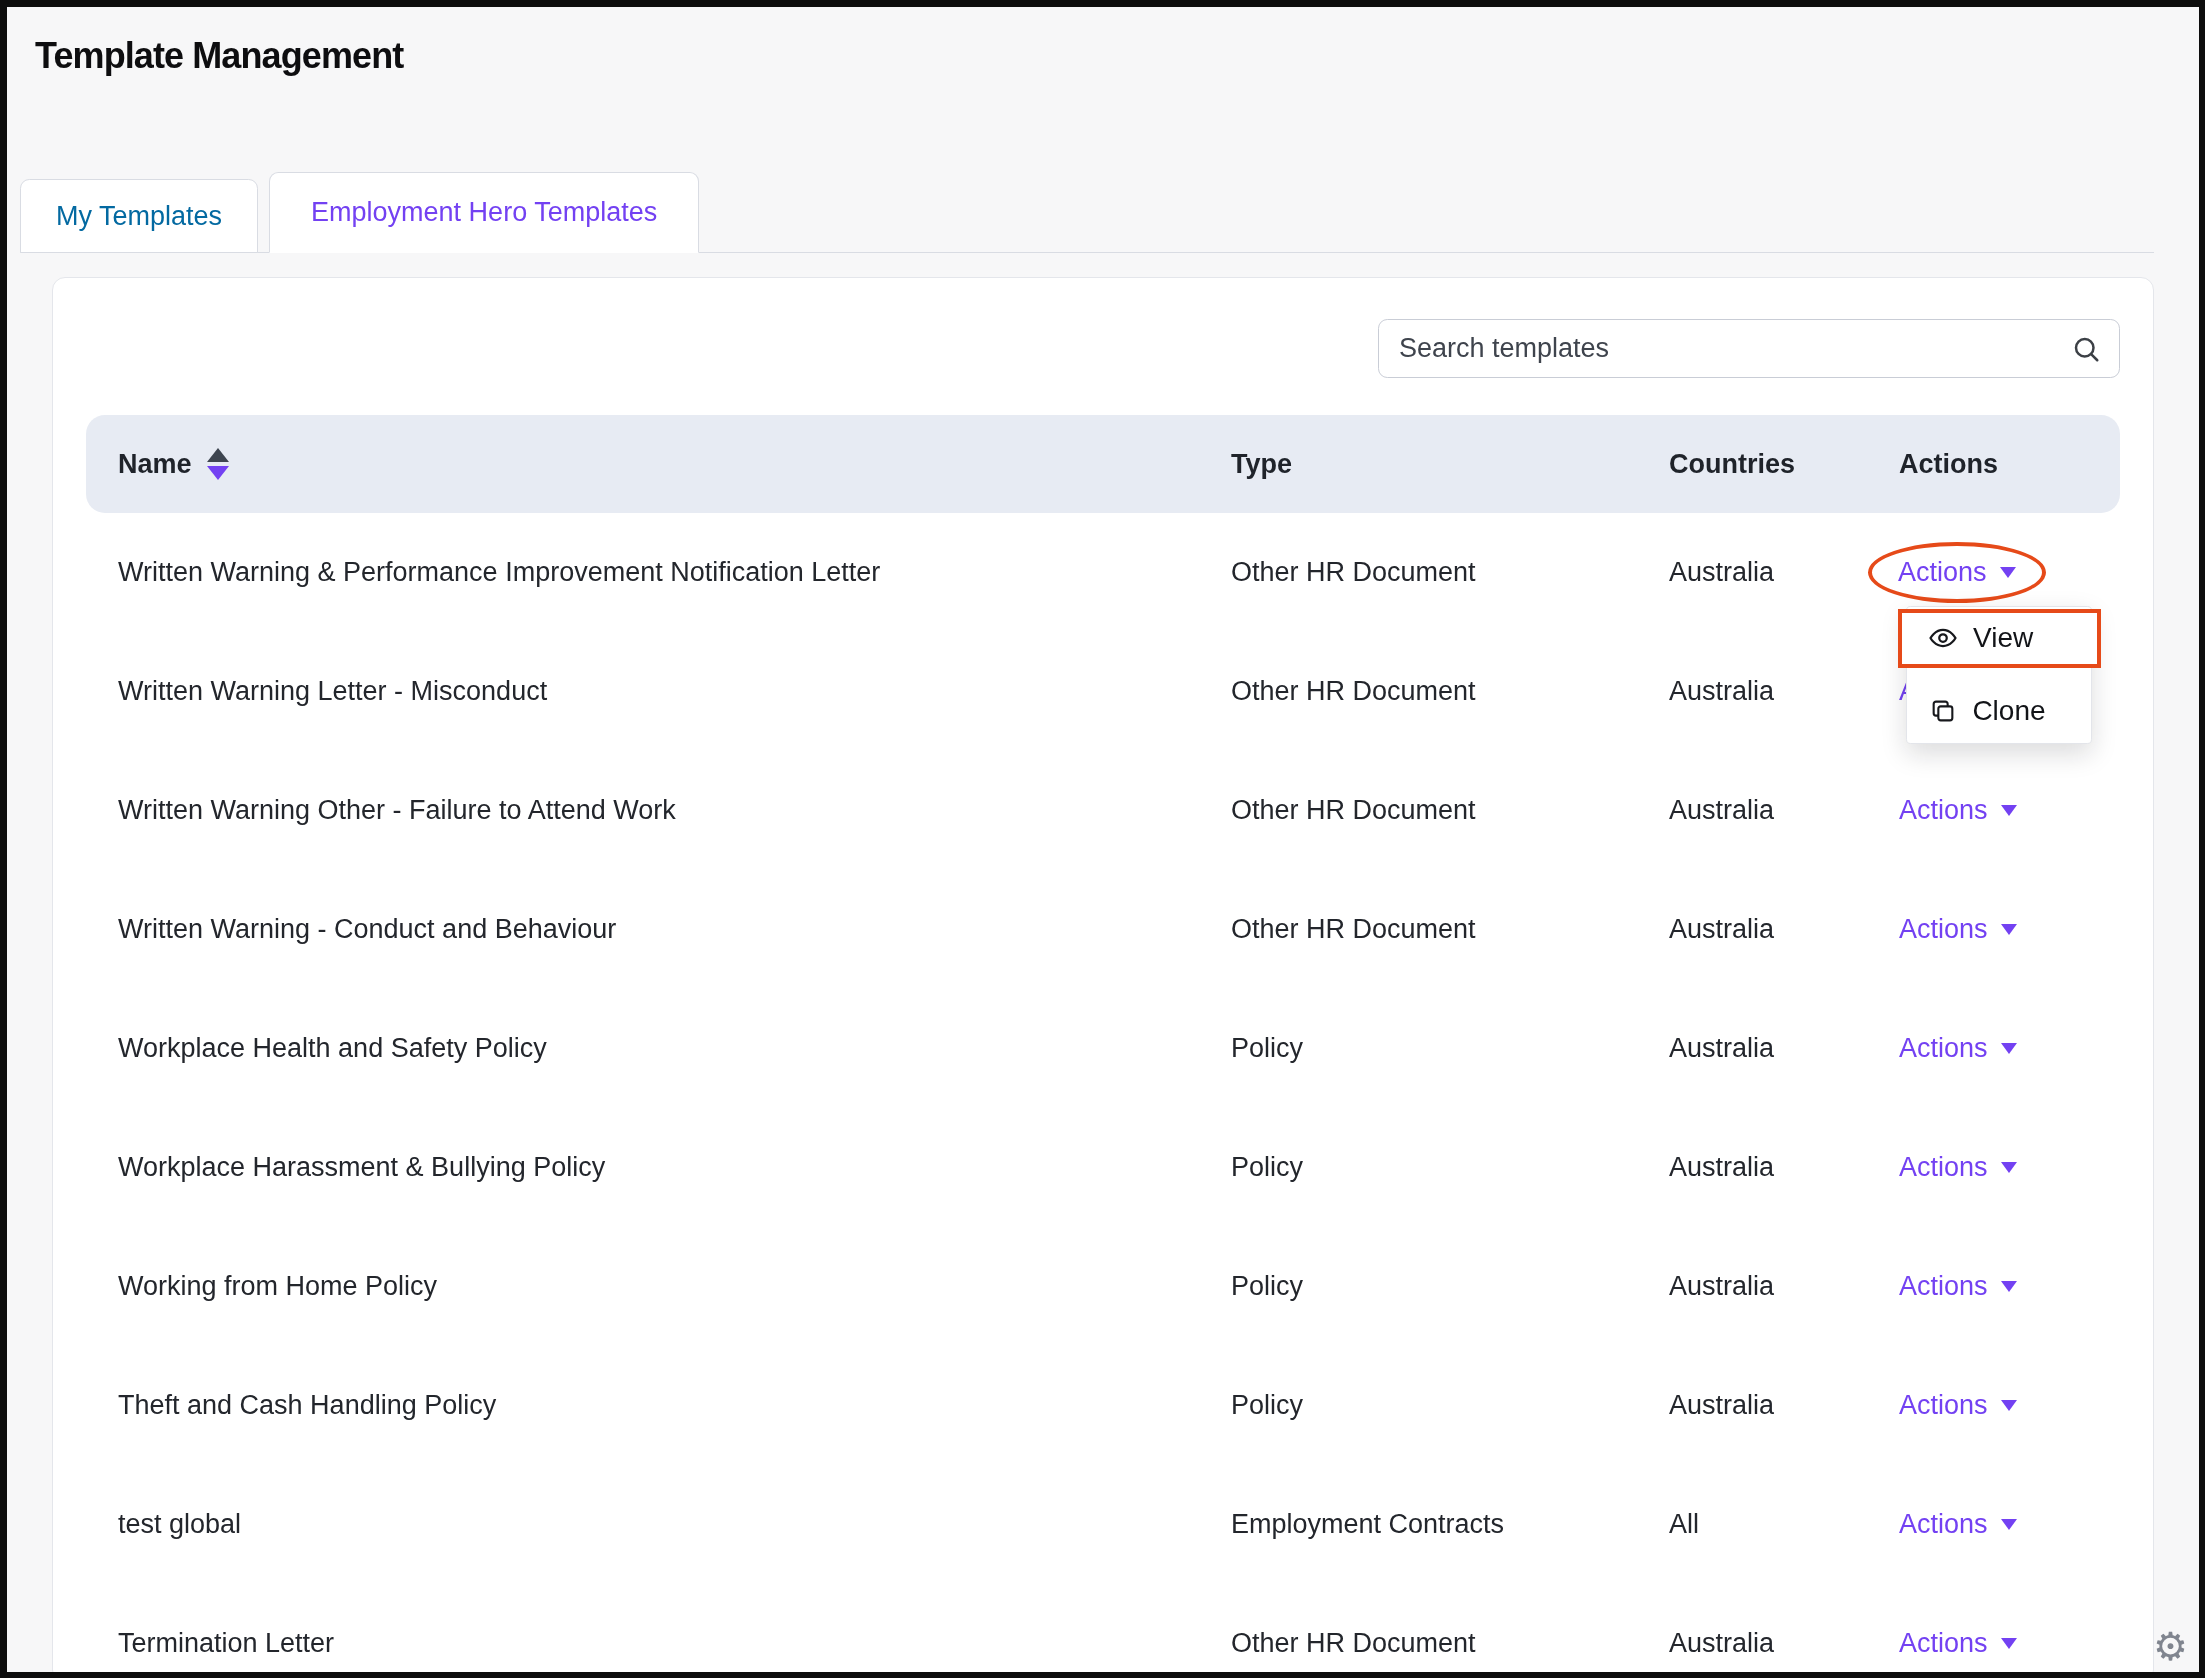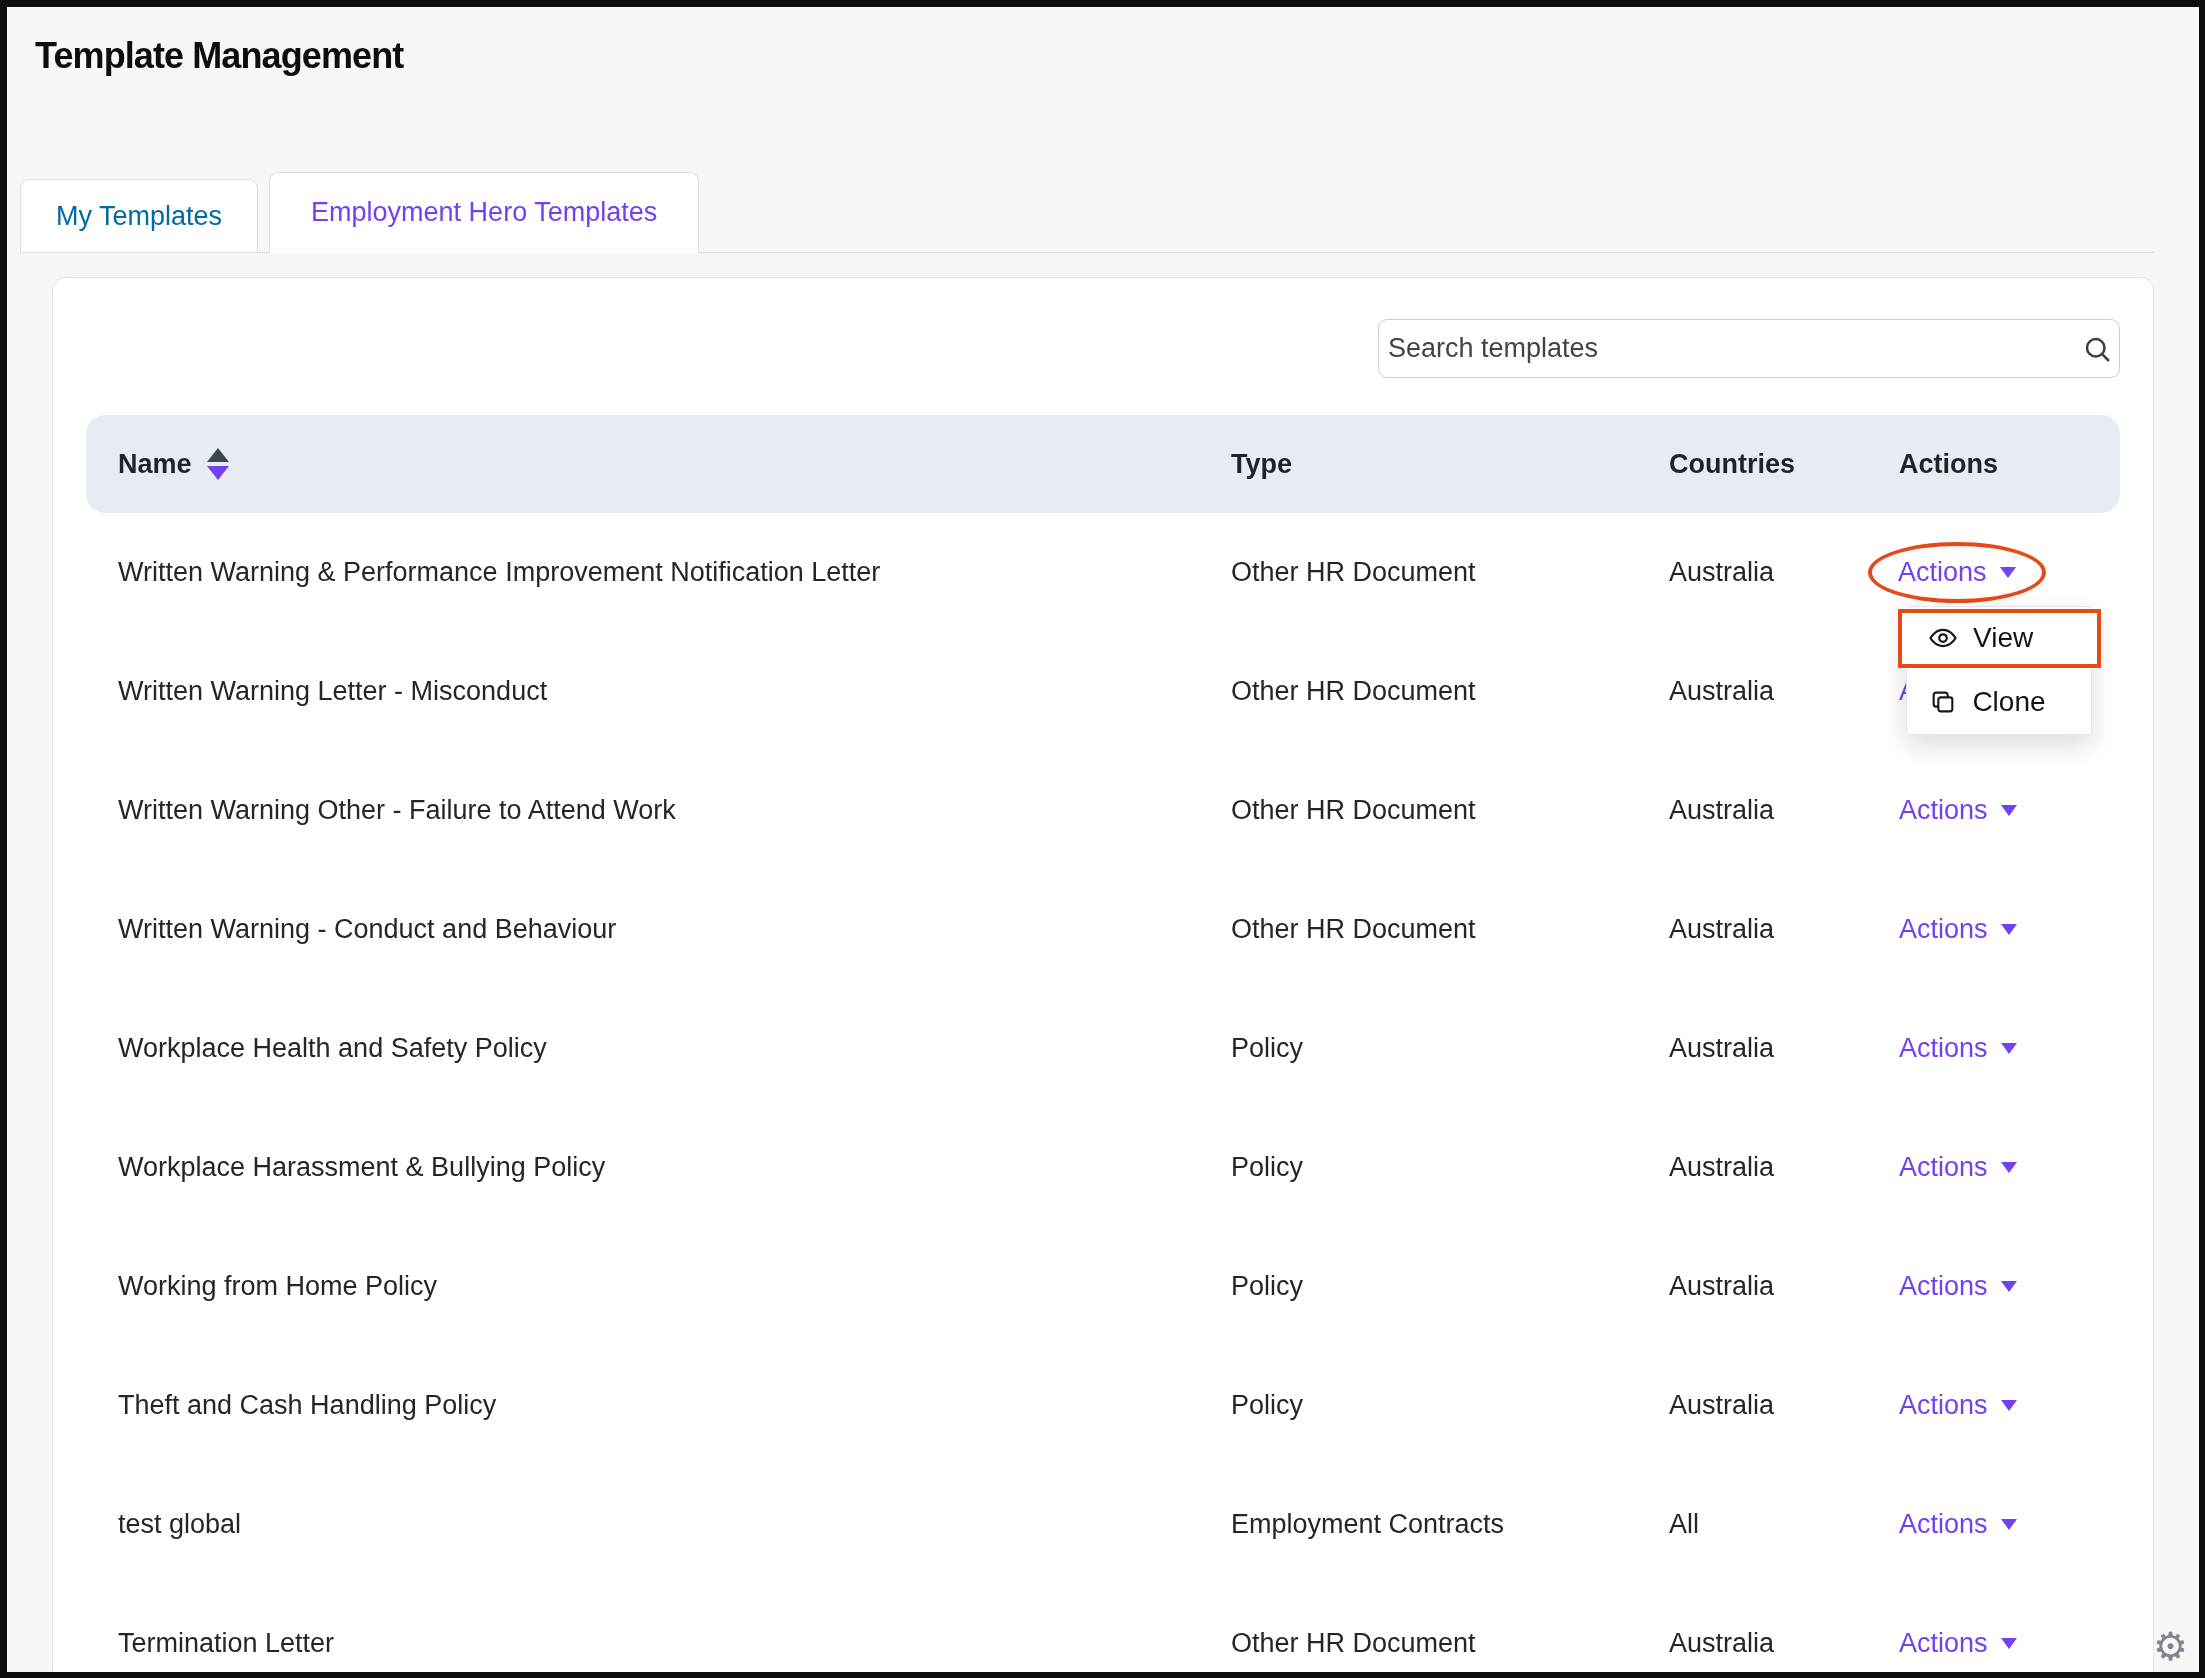--- a/index.html
+++ b/index.html
@@ -31,21 +31,21 @@
   .tab.active{color:var(--accent);border-bottom:0.9px solid #fff;padding:24px 41px;margin-top:40px;}
   
   .card{
     position:relative;margin:24px 45px 0 45px;height:1406px;
     background:#fff;border:0.9px solid #e4e6eb;border-radius:13px;
     padding:41px 33px 0 33px;overflow:hidden;
   }
   .search-row{display:flex;justify-content:flex-end;}
   .search{
     display:flex;align-items:center;width:742px;height:59px;
-    border:0.9px solid #c9cdd6;border-radius:9.3px;background:#fff;padding:0 7px;
+    border:0.9px solid #c9cdd6;border-radius:9.3px;background:#fff;padding:0 18px;
   }
   .search input{
     flex:1;border:none;outline:none;font-size:27px;color:#2a2d33;background:transparent;
     font-family:"Liberation Sans",sans-serif;
   }
   .search input::placeholder{color:#3f444d;opacity:1;}
   
   .thead{
     display:grid;grid-template-columns:1113px 438px 230px 1fr;align-items:center;
     height:98px;margin-top:37px;background:var(--header-bg);border-radius:19px;
@@ -75,21 +75,21 @@
     position:absolute;top:93px;left:7.4px;z-index:10;min-width:186px;
     background:#fff;border:0.9px solid #e3e5ea;border-radius:4.6px;
     box-shadow:0 9.3px 26px rgba(20,20,30,0.15);padding:5.6px 0;overflow:visible;
   }
   .dd-item{
     display:flex;align-items:center;gap:15px;padding:11px 22px;
     font-size:28px;color:#121418;cursor:pointer;background:#fff;white-space:nowrap;
   }
   .dd-item.annotated-rect{
     border:4.6px solid var(--annotation);
-    margin:-3.7px -9.3px 7px -9.3px;padding:9.3px 26px;position:relative;z-index:11;
+    margin:-3.7px -9.3px 16px -9.3px;padding:9.3px 26px;position:relative;z-index:11;
   }
   .dd-item svg{flex:0 0 auto;}
   
   .gear{
     position:absolute;right:11px;bottom:5.6px;font-size:39px;color:#80858f;cursor:pointer;line-height:1;
   }
 </style>
 </head>
 <body>
 

